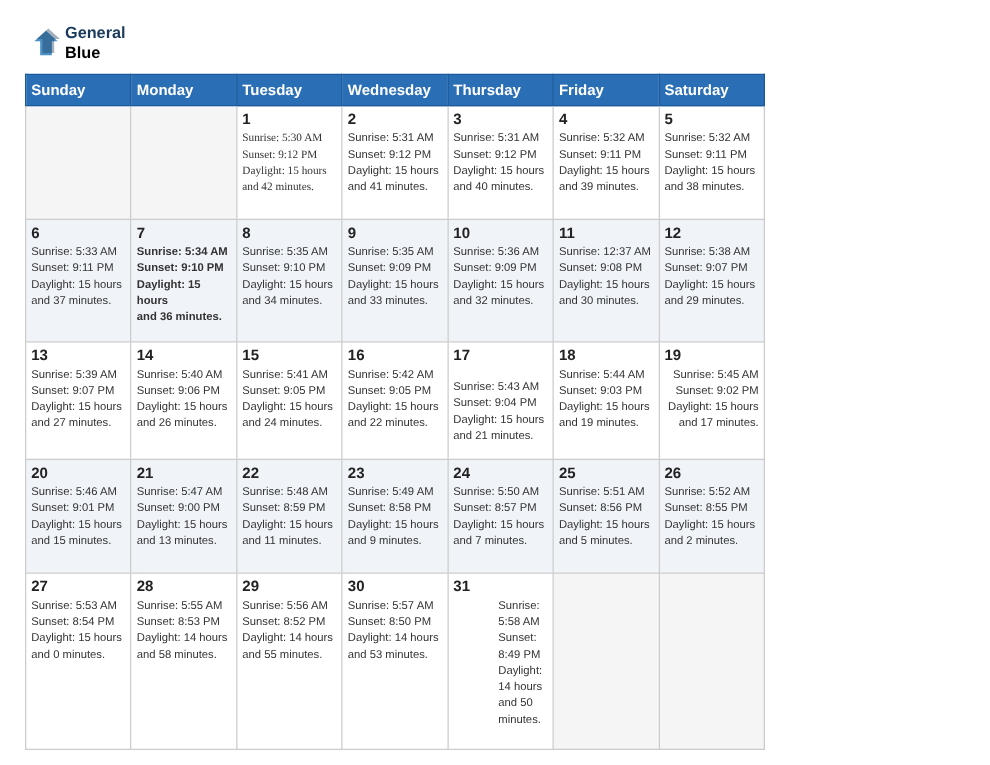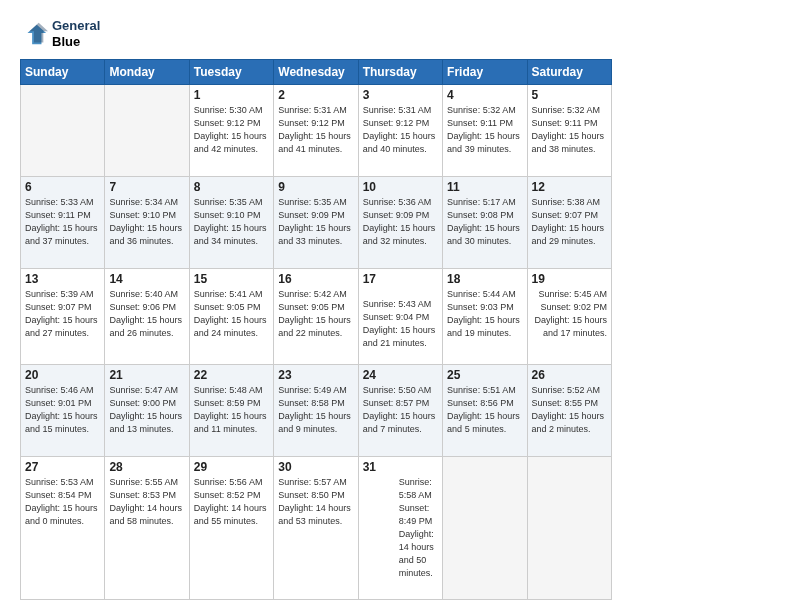--- a/index.html
+++ b/index.html
@@ -126,21 +126,21 @@
           <th>Friday</th>
           <th>Saturday</th>
         </tr>
     </thead>
     <tbody id="calendar-body">
     <tr>
           <td class="empty"></td>
           <td class="empty"></td>
           <td>
             <span class="day-num">1</span>
-            <div class="day-info" style="white-space: pre-line;">Sunrise: 5:30 AM
+            <div class="day-info" style="white-space: pre-line; font-family: Liberation Serif, serif;">Sunrise: 5:30 AM
 Sunset: 9:12 PM
 Daylight: 15 hours
 and 42 minutes.</div>
           </td>
           <td>
             <span class="day-num">2</span>
             <div class="day-info" style="white-space: pre-line;">Sunrise: 5:31 AM
 Sunset: 9:12 PM
 Daylight: 15 hours
 and 41 minutes.</div>
@@ -170,21 +170,21 @@
         <tr class="row-alt">
           <td>
             <span class="day-num">6</span>
             <div class="day-info" style="white-space: pre-line;">Sunrise: 5:33 AM
 Sunset: 9:11 PM
 Daylight: 15 hours
 and 37 minutes.</div>
           </td>
           <td>
             <span class="day-num">7</span>
-            <div class="day-info" style="white-space: pre-line;">Sunrise: 5:34 AM
+            <div class="day-info" style="white-space: pre-line; font-weight: bold;">Sunrise: 5:34 AM
 Sunset: 9:10 PM
 Daylight: 15 hours
 and 36 minutes.</div>
           </td>
           <td>
             <span class="day-num">8</span>
             <div class="day-info" style="white-space: pre-line;">Sunrise: 5:35 AM
 Sunset: 9:10 PM
 Daylight: 15 hours
 and 34 minutes.</div>
@@ -198,21 +198,21 @@
           </td>
           <td>
             <span class="day-num">10</span>
             <div class="day-info" style="white-space: pre-line;">Sunrise: 5:36 AM
 Sunset: 9:09 PM
 Daylight: 15 hours
 and 32 minutes.</div>
           </td>
           <td>
             <span class="day-num">11</span>
-            <div class="day-info" style="white-space: pre-line;">Sunrise: 5:17 AM
+            <div class="day-info" style="white-space: pre-line;">Sunrise: 12:37 AM
 Sunset: 9:08 PM
 Daylight: 15 hours
 and 30 minutes.</div>
           </td>
           <td>
             <span class="day-num">12</span>
             <div class="day-info" style="white-space: pre-line;">Sunrise: 5:38 AM
 Sunset: 9:07 PM
 Daylight: 15 hours
 and 29 minutes.</div>

